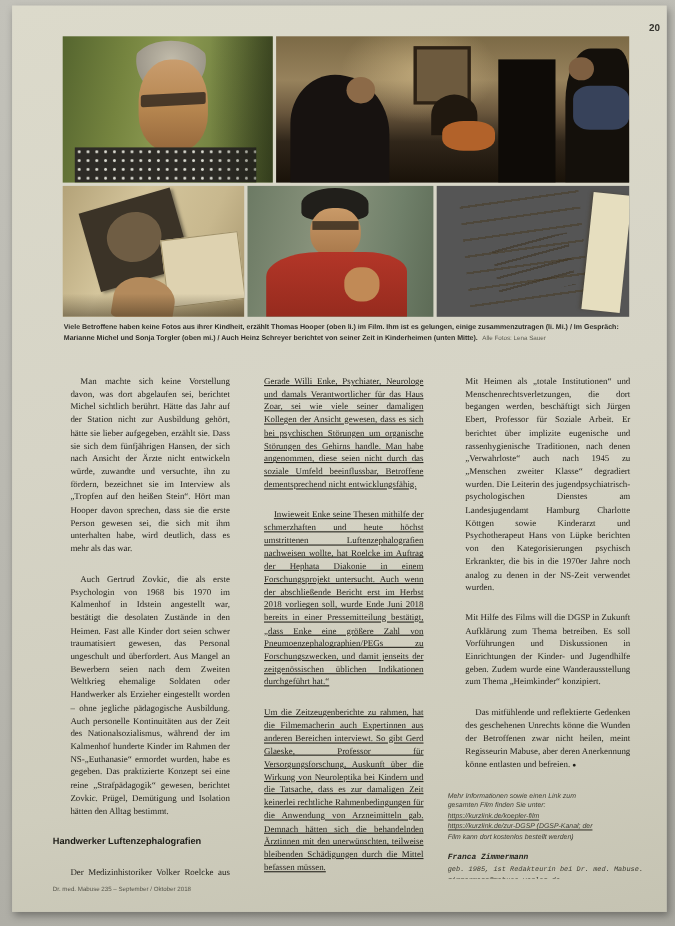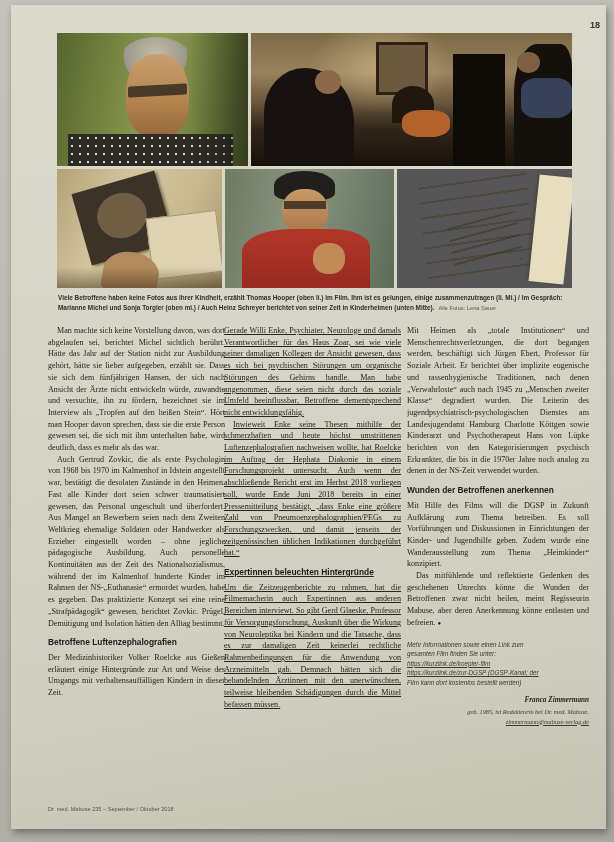--- a/index.html
+++ b/index.html
@@ -97,50 +97,50 @@
   }
   .caption .credit{font-weight:normal;font-size:5.7px;color:#5a594e;margin-left:4px;}
 
   .col{
     position:absolute;top:325px;width:177px;height:474px;overflow:hidden;
     font-size:8.1px;line-height:11.7px;text-align:justify;color:#26251f;
   }
   .col1{left:48px;}
   .col2{left:224px;text-decoration:underline;}
   .col3{left:407px;width:182px;}
-  .col p{margin:0;}
+  .col p{margin:16px;}
   .col p.ind{text-indent:9px;}
   .col h3{
     font-family:"Liberation Sans",sans-serif;font-size:8.4px;
     margin:8px 0 3px 0;color:#1d1c17;text-align:left;
   }
   .endmark{font-size:6px;color:#1d1c17;}
 
   .infobox{
     margin-top:10px;font-family:"Liberation Sans",sans-serif;
     font-style:italic;font-size:6.3px;line-height:1.52;color:#3c3b30;text-align:left;
   }
   .infobox .url{text-decoration:underline;display:block;}
-  .author{margin-top:8px;font-family:Liberation Serif, serif;
-    font-style:italic;text-align:right;}
+  .author{margin-top:8px;font-family:Liberation Mono, monospace;
+    font-style:italic;text-align:left;}
   .author .name{font-weight:bold;font-size:7.2px;color:#26251f;}
   .author .bio,.author .mail{font-size:6.3px;line-height:1.5;color:#3c3b30;}
   .author .mail{text-decoration:underline;}
 
   .footer{
     position:absolute;left:48px;top:806px;
     font-family:"Liberation Sans",sans-serif;font-size:5.6px;color:#55544a;
   }
 </style>
 </head>
 <body>
 
 <div class="page"></div>
 
-<div class="pagenum">18</div>
+<div class="pagenum">20</div>
 
 <div class="photo p1">
   <div class="ph-shape hair"></div>
   <div class="ph-shape face"></div>
   <div class="ph-shape glasses"></div>
   <div class="ph-shape shirt"></div>
   <div class="ph-shape shade"></div>
 </div>
 <div class="photo p2">
   <div class="ph-shape glow"></div>
@@ -175,34 +175,32 @@
   <div class="ph-shape edge"></div>
 </div>
 
 <div class="caption">
   <span>Viele Betroffene haben keine Fotos aus ihrer Kindheit, erzählt Thomas Hooper (oben li.) im Film. Ihm ist es gelungen, einige zusammenzutragen (li. Mi.) / Im Gespräch: Marianne Michel und Sonja Torgler (oben mi.) / Auch Heinz Schreyer berichtet von seiner Zeit in Kinderheimen (unten Mitte).</span><span class="credit">Alle Fotos: Lena Sauer</span>
 </div>
 
 <div class="col col1">
   <p class="ind">Man machte sich keine Vorstellung davon, was dort abgelaufen sei, berichtet Michel sichtlich berührt. Hätte das Jahr auf der Station nicht zur Ausbildung gehört, hätte sie lieber aufgegeben, erzählt sie. Dass sie sich dem fünfjährigen Hansen, der sich nach Ansicht der Ärzte nicht entwickeln würde, zuwandte und versuchte, ihn zu fördern, bezeichnet sie im Interview als „Tropfen auf den heißen Stein“. Hört man Hooper davon sprechen, dass sie die erste Person gewesen sei, die sich mit ihm unterhalten habe, wird deutlich, dass es mehr als das war.</p>
   <p class="ind">Auch Gertrud Zovkic, die als erste Psychologin von 1968 bis 1970 im Kalmenhof in Idstein angestellt war, bestätigt die desolaten Zustände in den Heimen. Fast alle Kinder dort seien schwer traumatisiert gewesen, das Personal ungeschult und überfordert. Aus Mangel an Bewerbern seien nach dem Zweiten Weltkrieg ehemalige Soldaten oder Handwerker als Erzieher eingestellt worden – ohne jegliche pädagogische Ausbildung. Auch personelle Kontinuitäten aus der Zeit des Nationalsozialismus, während der im Kalmenhof hunderte Kinder im Rahmen der NS-„Euthanasie“ ermordet wurden, habe es gegeben. Das praktizierte Konzept sei eine reine „Strafpädagogik“ gewesen, berichtet Zovkic. Prügel, Demütigung und Isolation hätten den Alltag bestimmt.</p>
-  <h3>Betroffene Luftenzephalografien</h3>
+  <h3>Handwerker Luftenzephalografien</h3>
   <p>Der Medizinhistoriker Volker Roelcke aus Gießen erläutert einige Hintergründe zur Art und Weise des Umgangs mit verhaltensauffälligen Kindern in dieser Zeit.</p>
 </div>
 
 <div class="col col2">
   <p>Gerade Willi Enke, Psychiater, Neurologe und damals Verantwortlicher für das Haus Zoar, sei wie viele seiner damaligen Kollegen der Ansicht gewesen, dass es sich bei psychischen Störungen um organische Störungen des Gehirns handle. Man habe angenommen, diese seien nicht durch das soziale Umfeld beeinflussbar, Betroffene dementsprechend nicht entwicklungsfähig.</p>
   <p class="ind">Inwieweit Enke seine Thesen mithilfe der schmerzhaften und heute höchst umstrittenen Luftenzephalografien nachweisen wollte, hat Roelcke im Auftrag der Hephata Diakonie in einem Forschungsprojekt untersucht. Auch wenn der abschließende Bericht erst im Herbst 2018 vorliegen soll, wurde Ende Juni 2018 bereits in einer Pressemitteilung bestätigt, „dass Enke eine größere Zahl von Pneumoenzephalographien/PEGs zu Forschungszwecken, und damit jenseits der zeitgenössischen üblichen Indikationen durchgeführt hat.“</p>
-  <h3>Expertinnen beleuchten Hintergründe</h3>
   <p>Um die Zeitzeugenberichte zu rahmen, hat die Filmemacherin auch Expertinnen aus anderen Bereichen interviewt. So gibt Gerd Glaeske, Professor für Versorgungsforschung, Auskunft über die Wirkung von Neuroleptika bei Kindern und die Tatsache, dass es zur damaligen Zeit keinerlei rechtliche Rahmenbedingungen für die Anwendung von Arzneimitteln gab. Demnach hätten sich die behandelnden Ärztinnen mit den unerwünschten, teilweise bleibenden Schädigungen durch die Mittel befassen müssen.</p>
 </div>
 
 <div class="col col3">
   <p>Mit Heimen als „totale Institutionen“ und Menschenrechtsverletzungen, die dort begangen werden, beschäftigt sich Jürgen Ebert, Professor für Soziale Arbeit. Er berichtet über implizite eugenische und rassenhygienische Traditionen, nach denen „Verwahrloste“ auch nach 1945 zu „Menschen zweiter Klasse“ degradiert wurden. Die Leiterin des jugendpsychiatrisch-psychologischen Dienstes am Landesjugendamt Hamburg Charlotte Köttgen sowie Kinderarzt und Psychotherapeut Hans von Lüpke berichten von den Kategorisierungen psychisch Erkrankter, die bis in die 1970er Jahre noch analog zu denen in der NS-Zeit verwendet wurden.</p>
-  <h3>Wunden der Betroffenen anerkennen</h3>
   <p>Mit Hilfe des Films will die DGSP in Zukunft Aufklärung zum Thema betreiben. Es soll Vorführungen und Diskussionen in Einrichtungen der Kinder- und Jugendhilfe geben. Zudem wurde eine Wanderausstellung zum Thema „Heimkinder“ konzipiert.</p>
   <p class="ind"><span>Das mitfühlende und reflektierte Gedenken des geschehenen Unrechts könne die Wunden der Betroffenen zwar nicht heilen, meint Regisseurin Mabuse, aber deren Anerkennung könne entlasten und befreien.</span> <span class="endmark">●</span></p>
 
   <div class="infobox">
     <span>Mehr Informationen sowie einen Link zum</span><br>
     <span>gesamten Film finden Sie unter:</span>
     <span class="url">https://kurzlink.de/koepler-film</span>
     <span class="url">https://kurzlink.de/zur-DGSP (DGSP-Kanal; der</span>
     <span>Film kann dort kostenlos bestellt werden)</span>
   </div>

